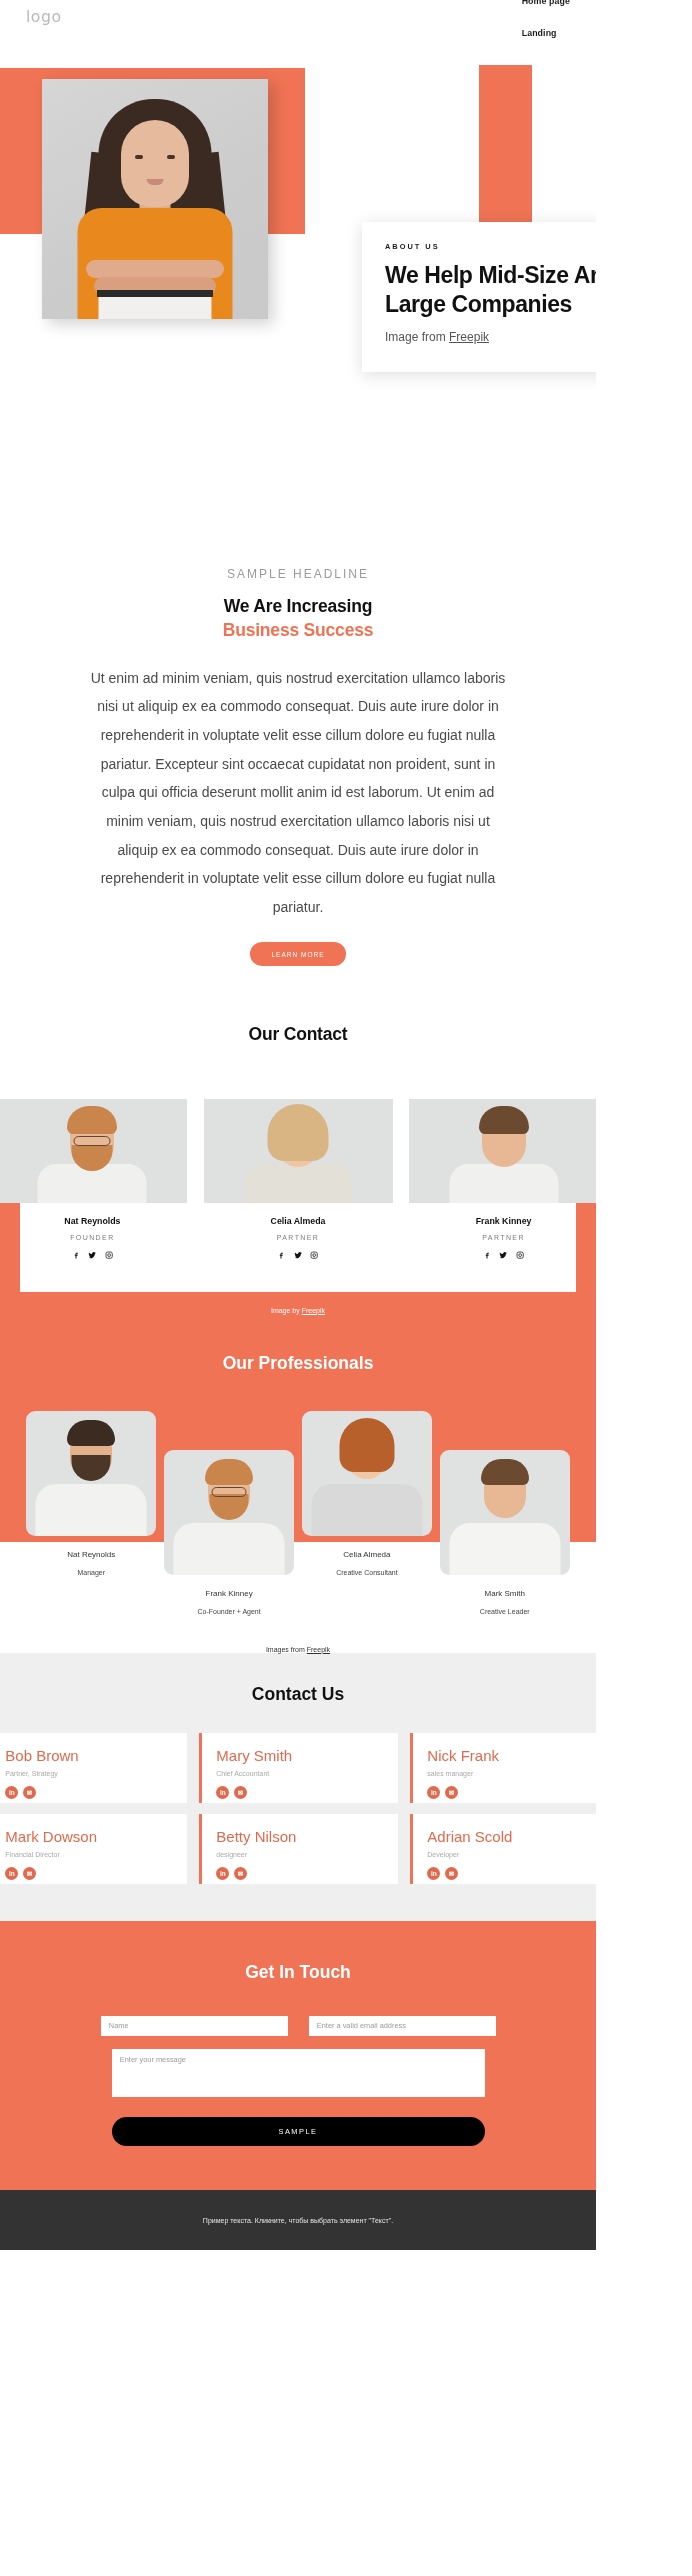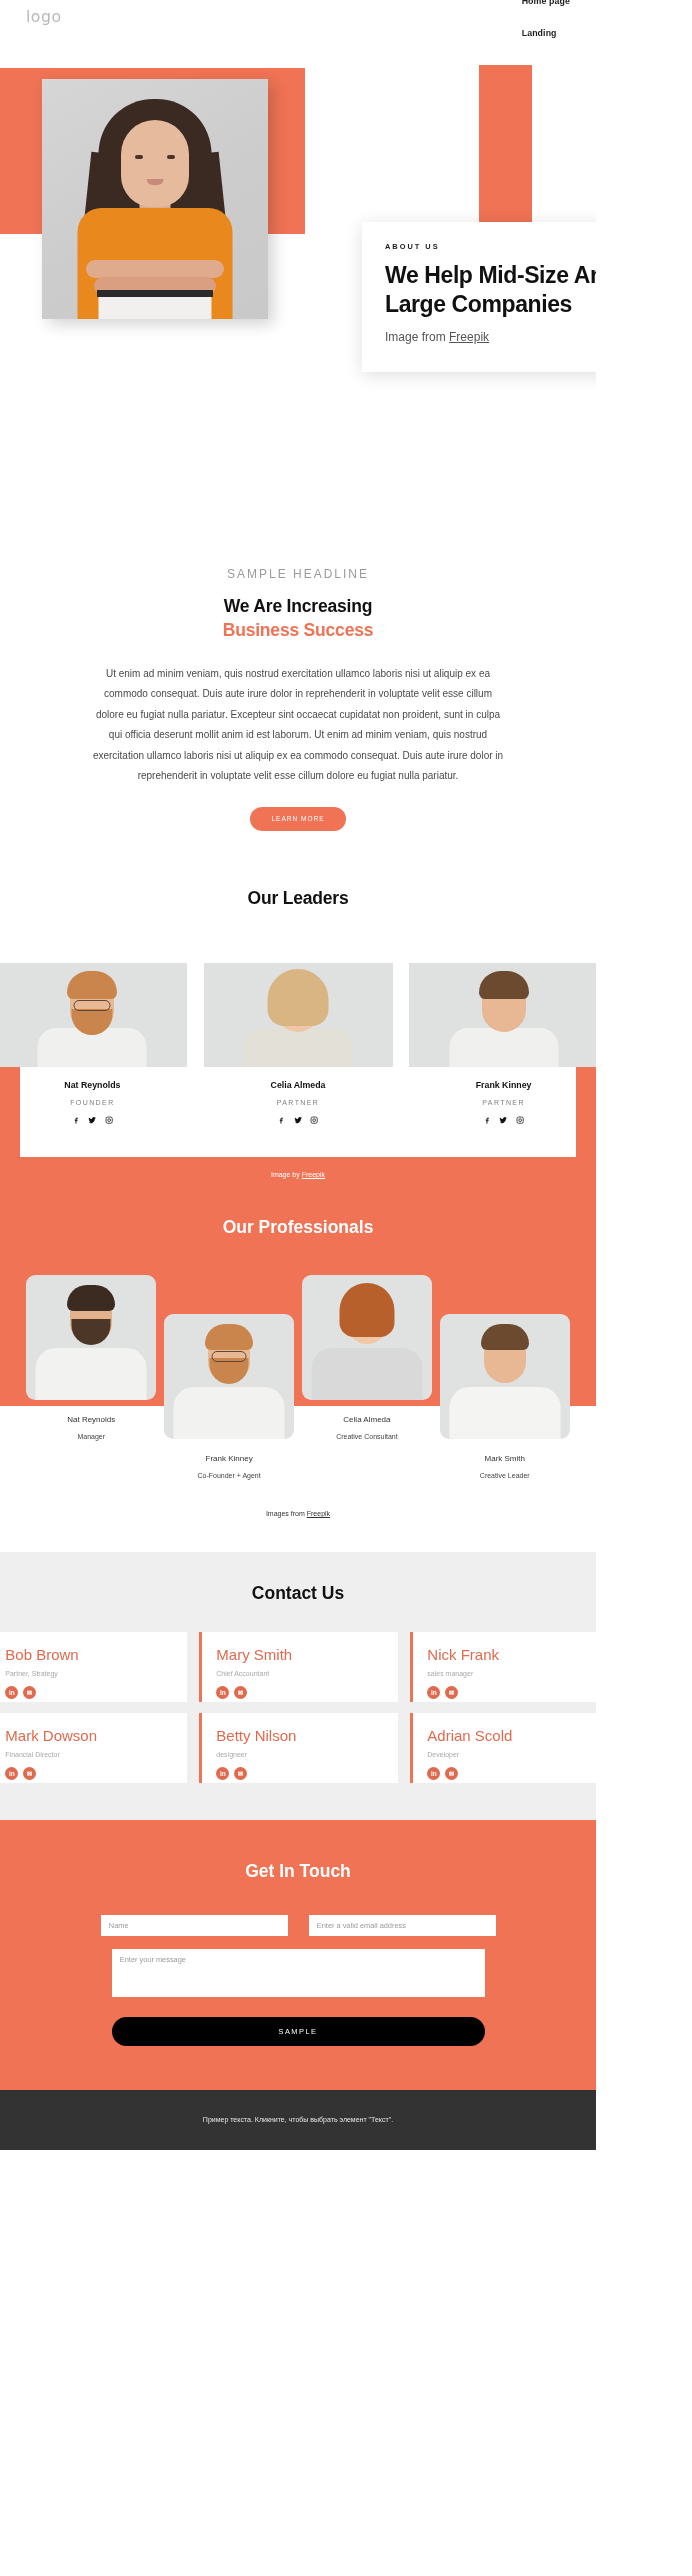--- a/index.html
+++ b/index.html
@@ -149,21 +149,21 @@
     font-size: 17.5px;
     font-weight: bold;
     color: #111;
     line-height: 1.42;
     letter-spacing: -0.2px;
   }
   .inc-title .accent { color: #ef7354; }
   .inc-body {
     width: 415px;
     margin: 20.3px auto 0;
-    font-size: 10px;
+    font-size: 14px;
     line-height: 2.05;
     color: #4a4a4a;
     text-align: center;
   }
   .btn-learn {
     margin: 20.3px auto 0;
     display: block;
     width: 96px; height: 24px;
     border: none;
     border-radius: 12px;
@@ -229,21 +229,21 @@
   .leaders-credit {
     position: relative; z-index: 3;
     text-align: center;
     font-size: 7px;
     color: #ffffff;
     padding-top: 14.8px;
   }
   .leaders-credit u { text-decoration: underline; }
 
   
-  .pros { position: relative; background: #fff; padding-bottom: 35px; }
+  .pros { position: relative; background: #fff; }
   .pros-orange {
     position: absolute; left: 0; top: 0;
     width: 692px; height: 228px; background: #ef7354;
   }
   .pros-title {
     position: relative; z-index: 2;
     text-align: center;
     color: #ffffff;
     font-size: 17.5px;
     font-weight: bold;
@@ -380,21 +380,21 @@
     <div class="sample-head">SAMPLE HEADLINE</div>
     <div class="inc-title">
       <span>We Are Increasing</span><br>
       <span class="accent">Business Success</span>
     </div>
     <p class="inc-body">Ut enim ad minim veniam, quis nostrud exercitation ullamco laboris nisi ut aliquip ex ea commodo consequat. Duis aute irure dolor in reprehenderit in voluptate velit esse cillum dolore eu fugiat nulla pariatur. Excepteur sint occaecat cupidatat non proident, sunt in culpa qui officia deserunt mollit anim id est laborum. Ut enim ad minim veniam, quis nostrud exercitation ullamco laboris nisi ut aliquip ex ea commodo consequat. Duis aute irure dolor in reprehenderit in voluptate velit esse cillum dolore eu fugiat nulla pariatur.</p>
     <button class="btn-learn">LEARN MORE</button>
   </div>
 
   <div class="leaders">
-    <div class="sec-title">Our Leaders</div>
+    <div class="sec-title">Our Contact</div>
     <div class="leaders-orange"></div>
 
     <div class="leaders-white">
 
       <div class="leader-card">
         <div class="leader-photo">
           <div class="lp-body"></div>
           <div class="lp-head" style="background:#e8b894"></div>
           <div class="lp-beard" style="background:#c9854b"></div>
           <div class="lp-hair" style="background:#c9854b"></div>

